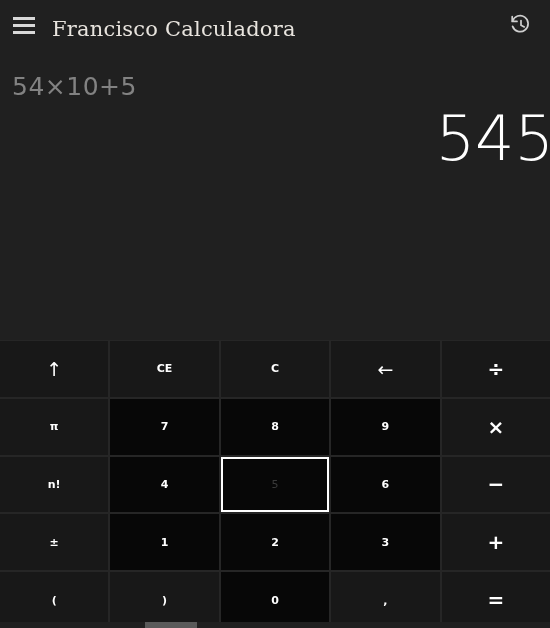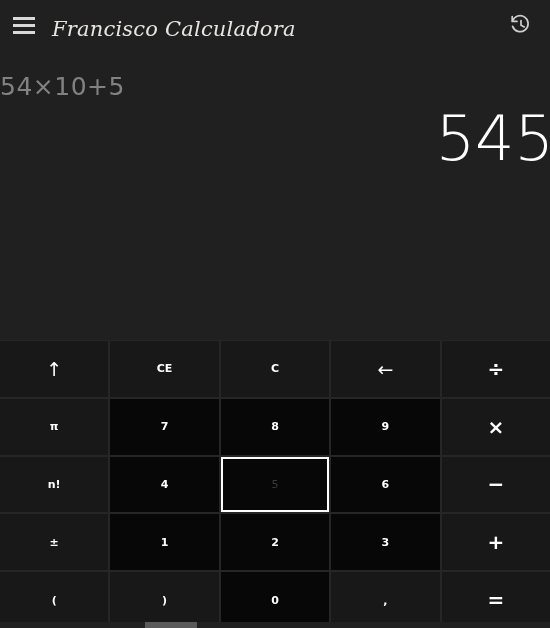--- a/index.html
+++ b/index.html
@@ -50,21 +50,20 @@
     width: 22px;
     height: 3px;
     background: #d8d8d8;
     border-radius: 0;
   }
   .app-title {
     margin-left: 14px;
     color: #e8e4de;
     font-family: "DejaVu Serif", "Liberation Serif", serif;
     font-size: 21px;
-    font-style: italic;
     letter-spacing: 0.2px;
     white-space: nowrap;
     flex: 1 1 auto;
     margin-top: 8px;
   }
   .history-btn {
     width: 34px;
     height: 34px;
     flex: 0 0 auto;
     display: flex;
@@ -85,21 +84,21 @@
     position: absolute;
     top: 22px;
     left: 0;
     right: 0;
     text-align: left;
     color: #828282;
     font-size: 25px;
     font-family: "DejaVu Sans", "Liberation Sans", sans-serif;
     letter-spacing: 0.5px;
     white-space: nowrap;
-    padding-left: 0px;
+    padding-left: 12px;
   }
   .result {
     position: absolute;
     top: 58px;
     right: -4px;
     left: 0;
     text-align: right;
     color: #ffffff;
     font-size: 62px;
     line-height: 1;

